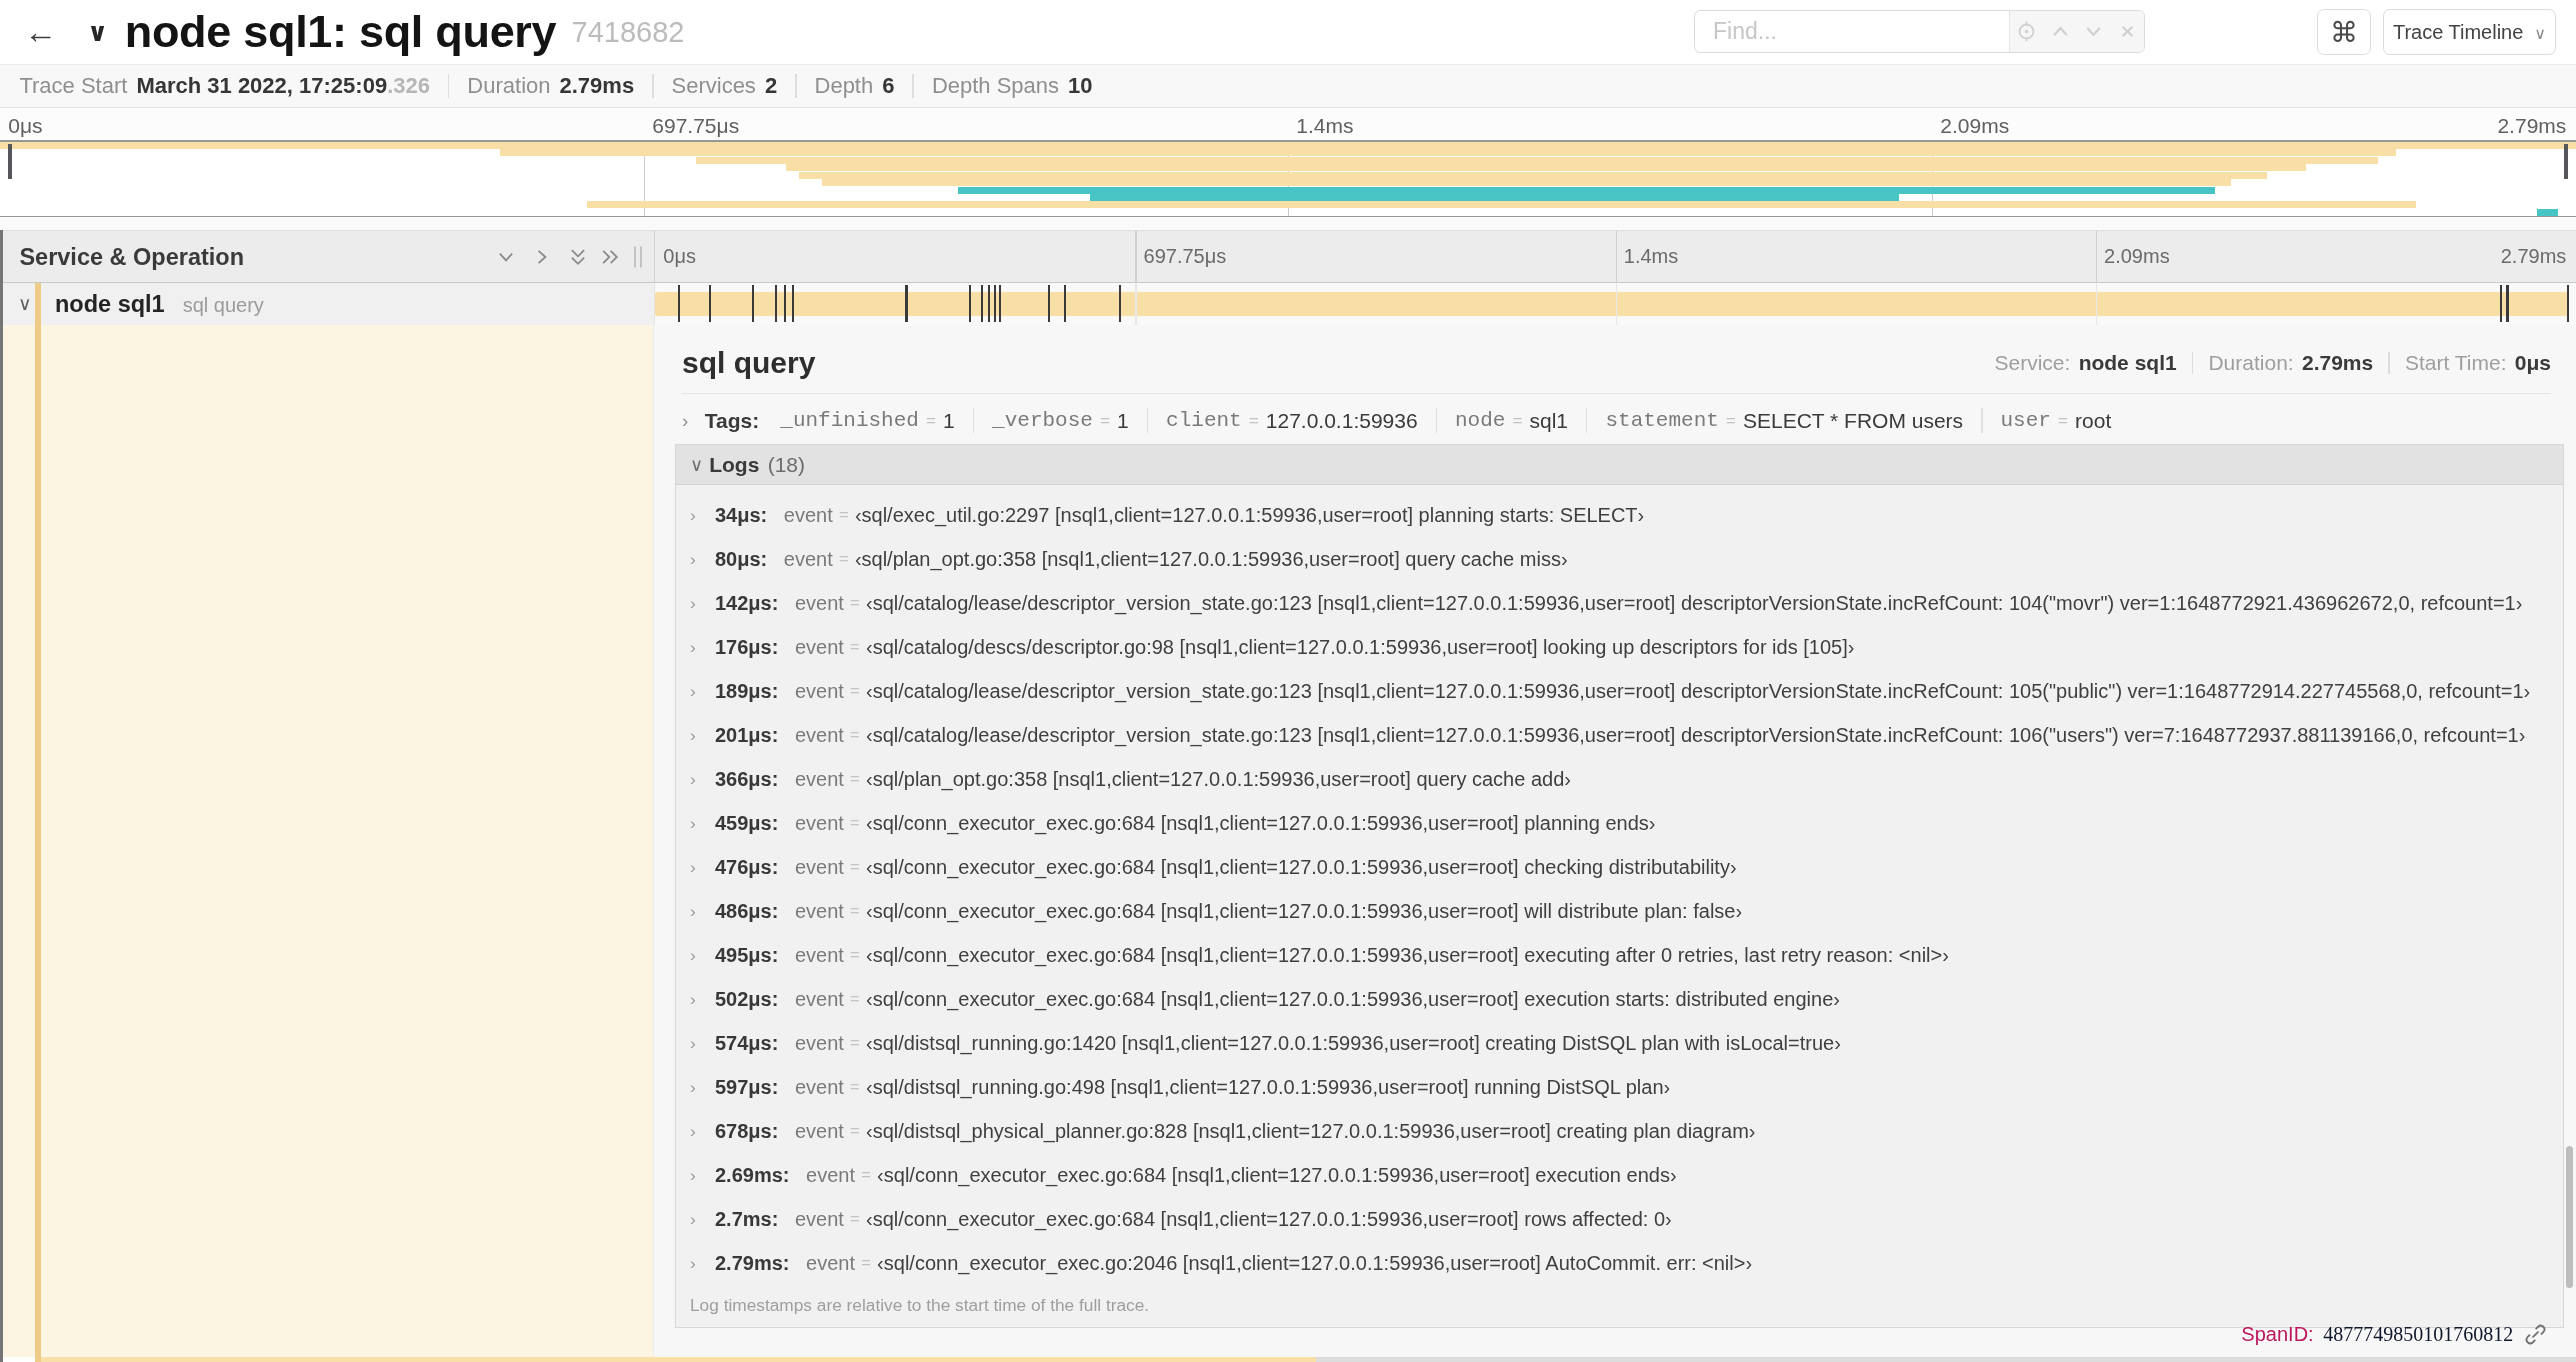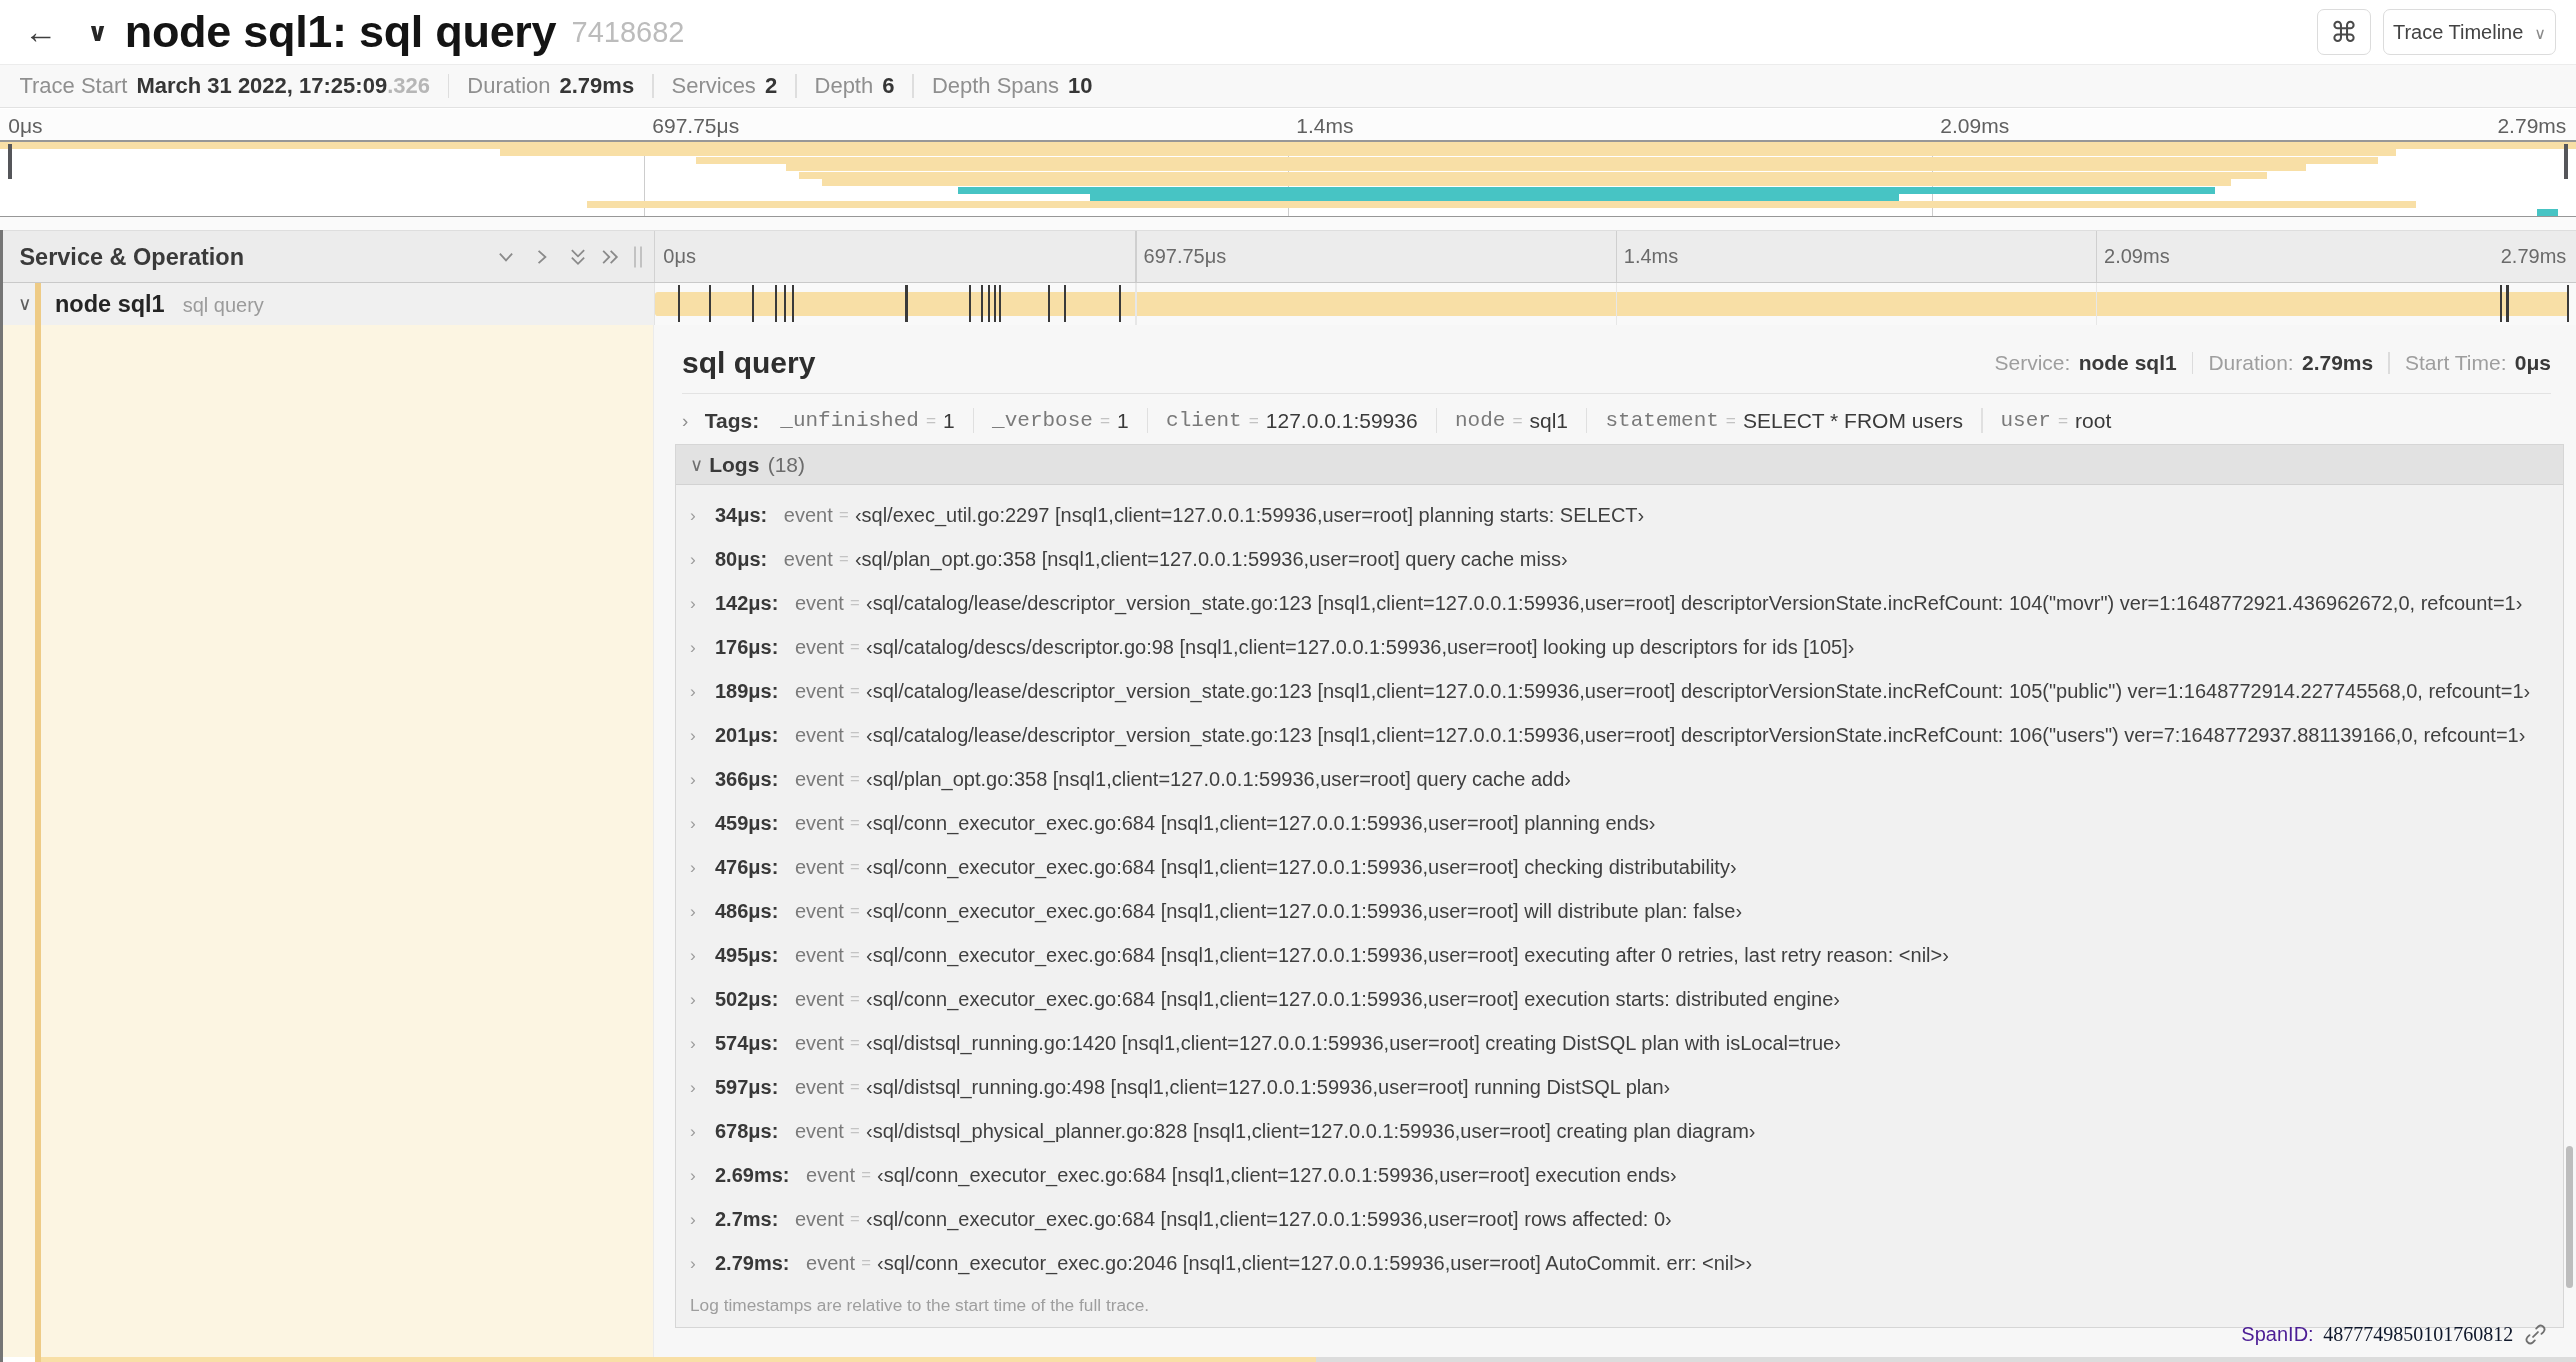--- a/index.html
+++ b/index.html
@@ -90,21 +90,21 @@
   .lh-count{color:#6c6c6c;margin-left:8.3px;}
   .logs-rows{padding-top:8.3px;}
   .log-row{height:44px;display:flex;align-items:center;padding-left:14px;font-size:20px;cursor:pointer;white-space:nowrap;overflow:hidden;}
   .lr-chev{color:#9c9c9c;font-size:17.3px;width:25px;flex:none;}
   .lr-time{font-weight:700;color:#383838;margin-right:16.6px;flex:none;}
   .lr-key{color:#7a7a7a;margin-right:6.2px;flex:none;}
   .lr-eq{color:#c3c3c3;font-size:16.6px;margin-right:6.2px;flex:none;}
   .lr-val{color:#3f3f3f;}
   .logs-footer{padding:9.7px 0 11px 14px;font-size:17.3px;color:#9e9e9e;}
   .spanid-row{position:absolute;right:28px;bottom:9.7px;display:flex;align-items:center;gap:9.7px;font-size:20px;}
-  .spanid-label{color:#4c1d95;}
+  .spanid-label{color:#be185d;}
   .spanid-value{color:#0f172a;font-family:Liberation Serif, serif;}
   .link-icon{width:25px;height:25px;cursor:pointer;display:block;}
 
   
   .left-edge{position:absolute;left:0;top:230px;bottom:0;width:2.8px;background:#757575;z-index:6;}
   .v-scroll-thumb{position:absolute;right:3.5px;top:1146px;width:6.2px;height:142px;background:#bdbdbd;border-radius:3.5px;z-index:8;}
   .bottom-sliver{position:absolute;left:0;right:0;top:1357px;height:5.5px;background:#fff;}
   .bs-strip{position:absolute;left:35px;width:6.2px;top:0;bottom:0;}
   .bs-bar{position:absolute;left:41px;width:1275px;top:0;bottom:0;}
   .bs-gray{position:absolute;left:1316px;right:0;top:0;bottom:0;background:#dcdcdc;}
@@ -113,20 +113,41 @@
 <body>
 
 <div class="app">
 
   <div class="topbar">
     <button class="back-btn"><span>←</span></button>
     <div class="title-group">
       <span class="title-chevron">∨</span>
       <span class="page-title">node sql1: sql query</span>
       <span class="trace-id">7418682</span>
+    </div>
+    <div class="find-group">
+      <input class="find-input" placeholder="Find..." style="">
+      <div class="find-suffix">
+        <svg class="sfx-icon" viewBox="0 0 36 36">
+            <circle cx="18" cy="18" r="10" fill="none" stroke="#cfcfcf" stroke-width="2.5"></circle>
+            <circle cx="18" cy="18" r="2.6" fill="#cfcfcf"></circle>
+            <line x1="18" y1="4" x2="18" y2="9" stroke="#cfcfcf" stroke-width="2.5"></line>
+            <line x1="18" y1="27" x2="18" y2="32" stroke="#cfcfcf" stroke-width="2.5"></line>
+          </svg>
+        <svg class="sfx-icon" viewBox="0 0 36 36">
+            <polyline points="9,23 18,13 27,23" fill="none" stroke="#cfcfcf" stroke-width="3"></polyline>
+          </svg>
+        <svg class="sfx-icon" viewBox="0 0 36 36">
+            <polyline points="9,13 18,23 27,13" fill="none" stroke="#cfcfcf" stroke-width="3"></polyline>
+          </svg>
+        <svg class="sfx-icon" viewBox="0 0 36 36">
+            <line x1="11" y1="11" x2="25" y2="25" stroke="#cfcfcf" stroke-width="3"></line>
+            <line x1="25" y1="11" x2="11" y2="25" stroke="#cfcfcf" stroke-width="3"></line>
+          </svg>
+      </div>
     </div>
     <button class="kbd-btn">
         <span>⌘</span>
       </button>
     <button class="view-btn">
       <span class="view-btn-label">Trace Timeline</span>
       <span class="view-btn-chev">∨</span>
     </button>
   </div>
 

